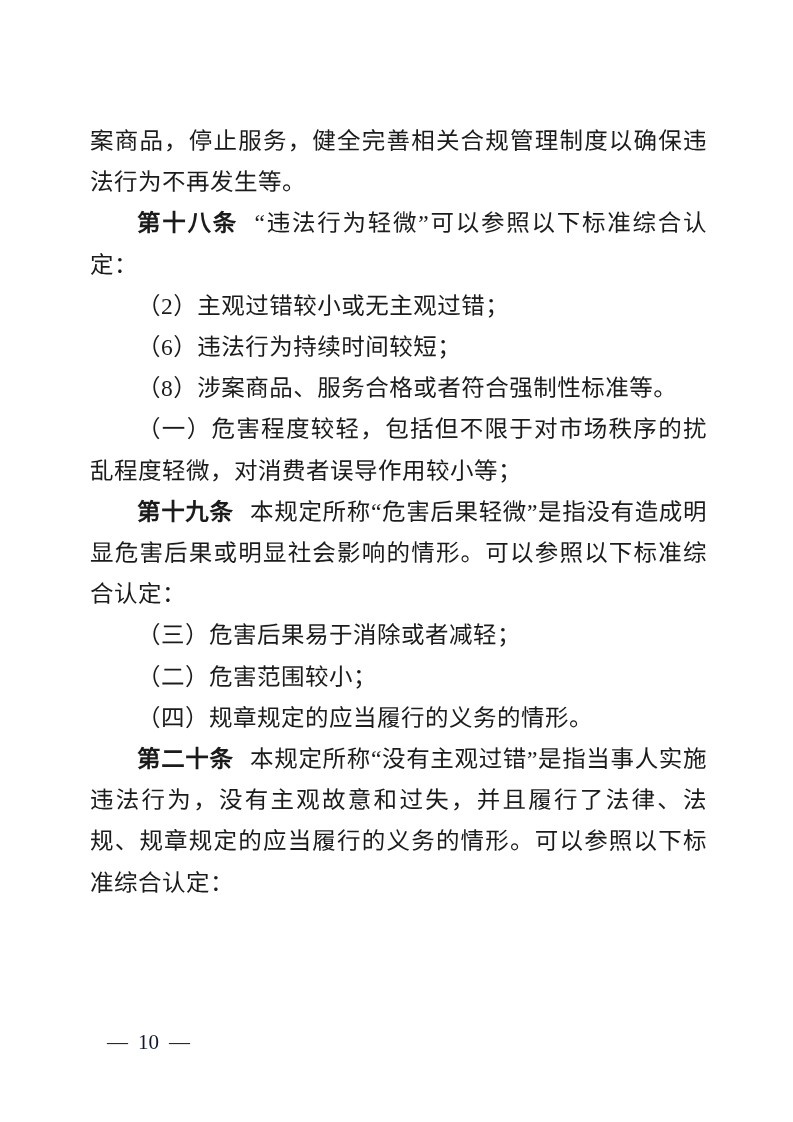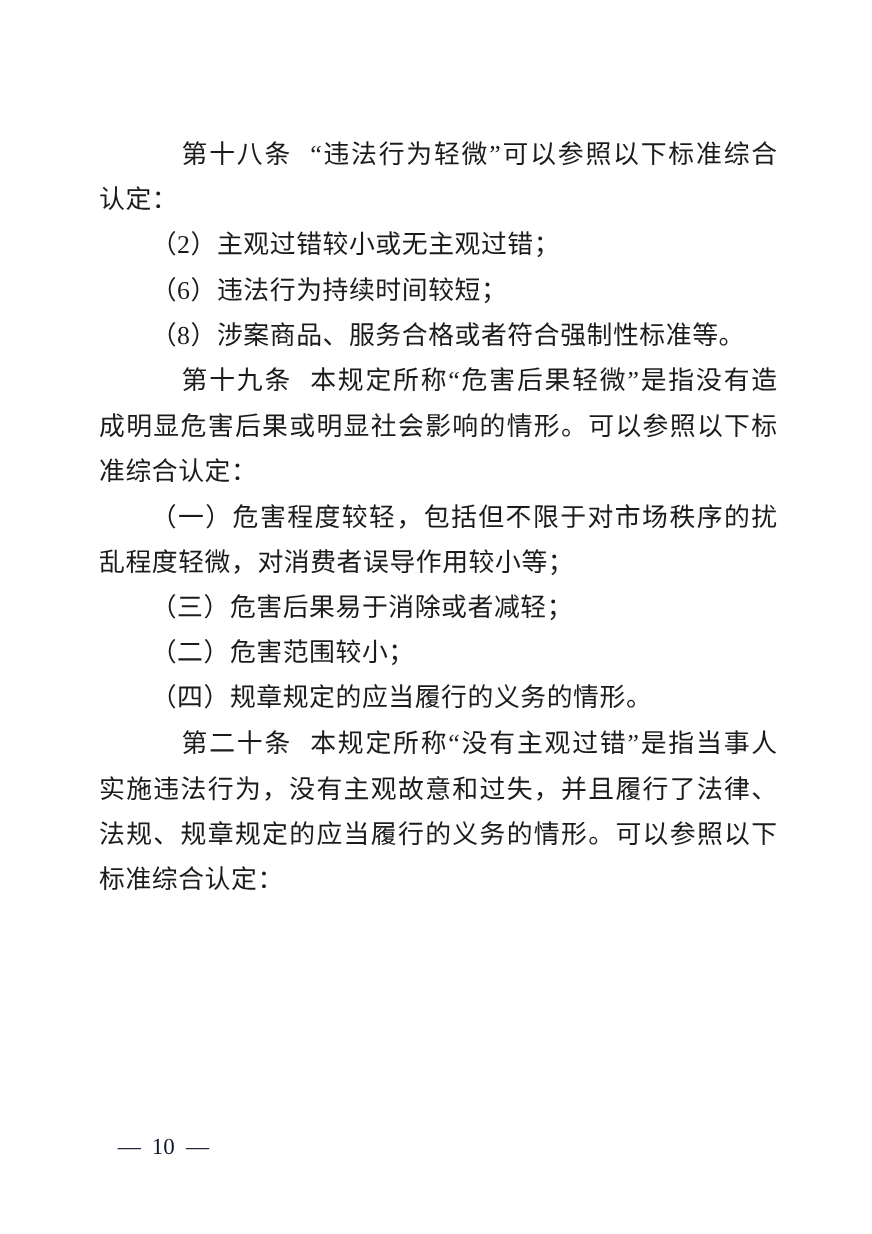--- a/index.html
+++ b/index.html
@@ -27,23 +27,22 @@
     font-size: 23.5px;
     line-height: 41.2px;
     text-align: justify;
     text-indent: 2em;
     letter-spacing: 0.5px;
   }
   .para.no-indent {
     text-indent: 0;
   }
   .article-label {
-    font-weight: normal;
+    font-weight: bold;
     margin-right: 0.7em;
-    margin-left: 28px;
   }
   .footer {
     position: absolute;
     left: 97px;
     top: 1028px;
     font-size: 21px;
     line-height: 28px;
     color: #0f172a;
     letter-spacing: 0;
     white-space: pre;
@@ -52,34 +51,35 @@
     display: inline-block;
     margin: 0 10px;
   }
 </style>
 </head>
 <body>
 
 <div class="page">
   <div class="content">
 
+    <p class="para no-indent"><span>案商品，停止服务，健全完善相关合规管理制度以确保违法行为不再发生等。</span></p>
 
     <p class="para"><span class="article-label">第十八条</span><span>“违法行为轻微”可以参照以下标准综合认定：</span></p>
 
 
     <p class="para"><span>（2）主观过错较小或无主观过错；</span></p>
 
     <p class="para"><span>（6）违法行为持续时间较短；</span></p>
 
 
     <p class="para"><span>（8）涉案商品、服务合格或者符合强制性标准等。</span></p>
 
+    <p class="para"><span>（一）危害程度较轻，包括但不限于对市场秩序的扰乱程度轻微，对消费者误导作用较小等；</span></p>
+
     <p class="para"><span class="article-label">第十九条</span><span>本规定所称“危害后果轻微”是指没有造成明显危害后果或明显社会影响的情形。可以参照以下标准综合认定：</span></p>
-
-    <p class="para"><span>（一）危害程度较轻，包括但不限于对市场秩序的扰乱程度轻微，对消费者误导作用较小等；</span></p>
 
     <p class="para"><span>（三）危害后果易于消除或者减轻；</span></p>
 
     <p class="para"><span>（二）危害范围较小；</span></p>
 
     <p class="para"><span>（四）规章规定的应当履行的义务的情形。</span></p>
 
     <p class="para"><span class="article-label">第二十条</span><span>本规定所称“没有主观过错”是指当事人实施违法行为，没有主观故意和过失，并且履行了法律、法规、规章规定的应当履行的义务的情形。可以参照以下标准综合认定：</span></p>
 
   </div>

